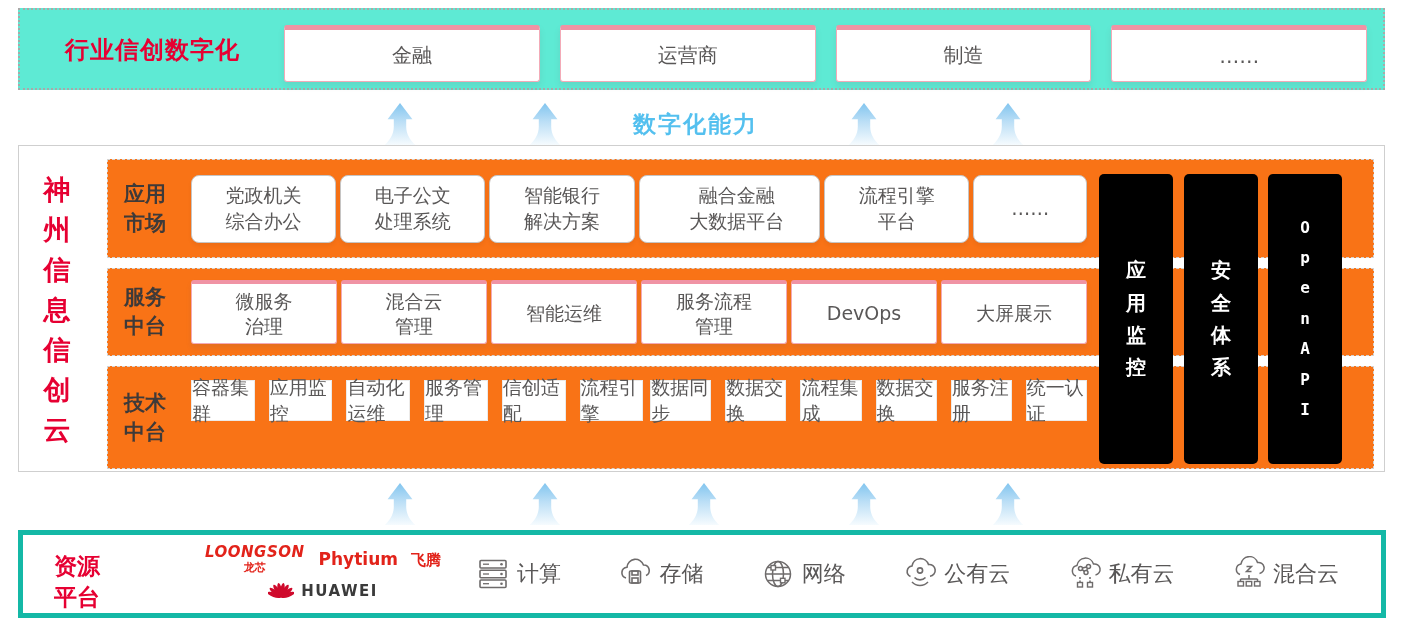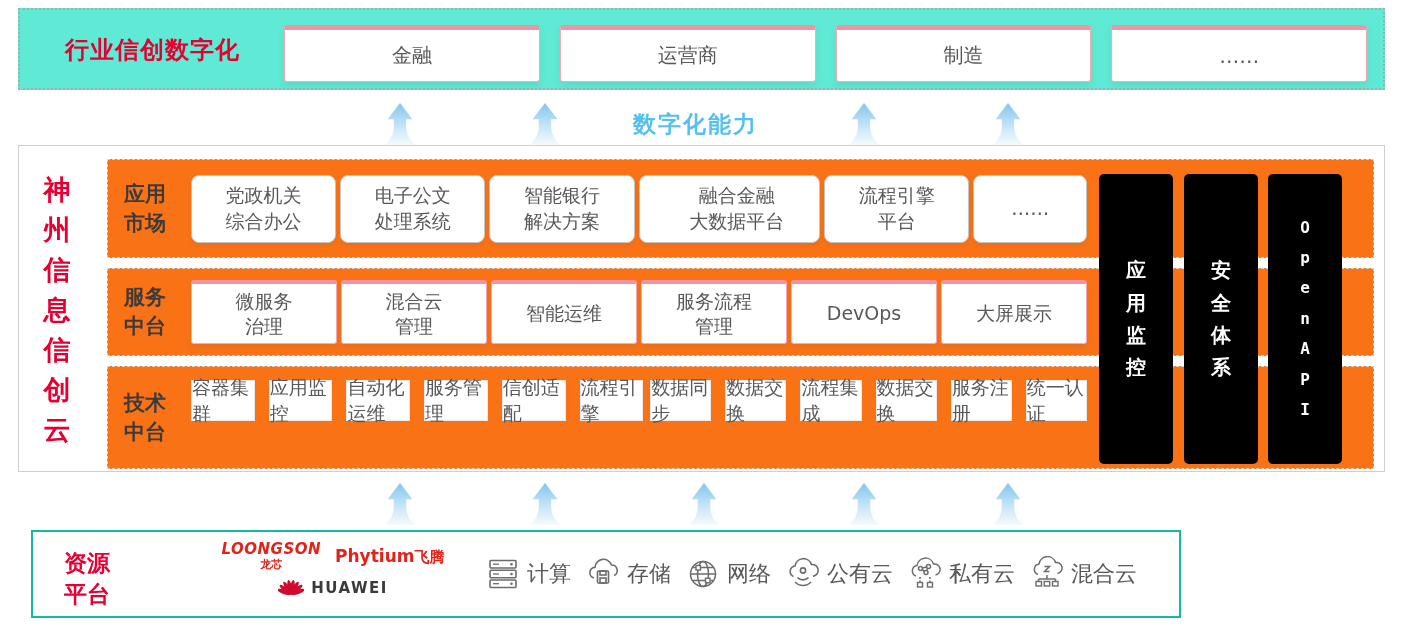--- a/index.html
+++ b/index.html
@@ -46,31 +46,31 @@
   .tech-line { display:flex; gap:14px; }
   .tech-box { flex:1 1 0; height:41px; background:#fff; border:1px solid #eceae8;
               display:flex; align-items:center; justify-content:center; font-size:19px; }
   .pillar { top:28px; width:74px; height:290px; background:#000000; border-radius:5px;
             display:flex; align-items:center; justify-content:center; }
   .pillar span { color:#fff; font-weight:bold; font-size:20px; width:22px; word-break:break-all;
                  white-space:normal; text-align:center; line-height:1.62; }
   .pillar-api span { font-size:16px; line-height:1.9; width:18px; font-family:"DejaVu Sans Mono","Liberation Mono",monospace; }
 
   
-  .resource-panel { left:18px; top:530px; width:1150px; height:88px; background:#fff; border:2px solid #14b8a6;margin-left:13px; }
+  .resource-panel { left:18px; top:530px; width:1368px; height:88px; background:#fff; border:5px solid #14b8a6; }
   .res-label { left:31px; top:16px; font-size:23px; font-weight:bold; color:#e60032;
                white-space:pre-line; line-height:1.35; }
   .vendors { left:185px; top:8px; width:230px; }
   .vrow1 { display:flex; align-items:flex-start; justify-content:center; gap:14px; }
   .loongson { text-align:center; color:#e2231a; }
   .ls-en { font-size:15px; font-weight:800; font-style:italic; letter-spacing:.5px; }
   .ls-cn { font-size:11px; font-weight:bold; margin-top:-1px; }
   .phytium { color:#e2231a; margin-top:6px; white-space:nowrap; }
   .ph-en { font-size:17px; font-weight:600; }
-  .ph-cn { font-size:15px; font-weight:800; }
+  .ph-cn { font-size:15px; font-weight:800;padding-left:13px; }
   .vrow2 { display:flex; align-items:center; justify-content:center; gap:7px; margin-top:6px; }
   .hw-text { font-size:15px; font-weight:bold; color:#3a3a3a; letter-spacing:1.5px; }
   .res-items { left:452px; top:0; right:42px; height:100%; display:flex; align-items:center; justify-content:space-between; }
   .res-item { display:flex; align-items:center; gap:6px; font-size:22px; color:#595757; }
   .res-item svg { display:block; }
 </style>
 </head>
 <body>
 
 <svg width="0" height="0" style="position:absolute">

